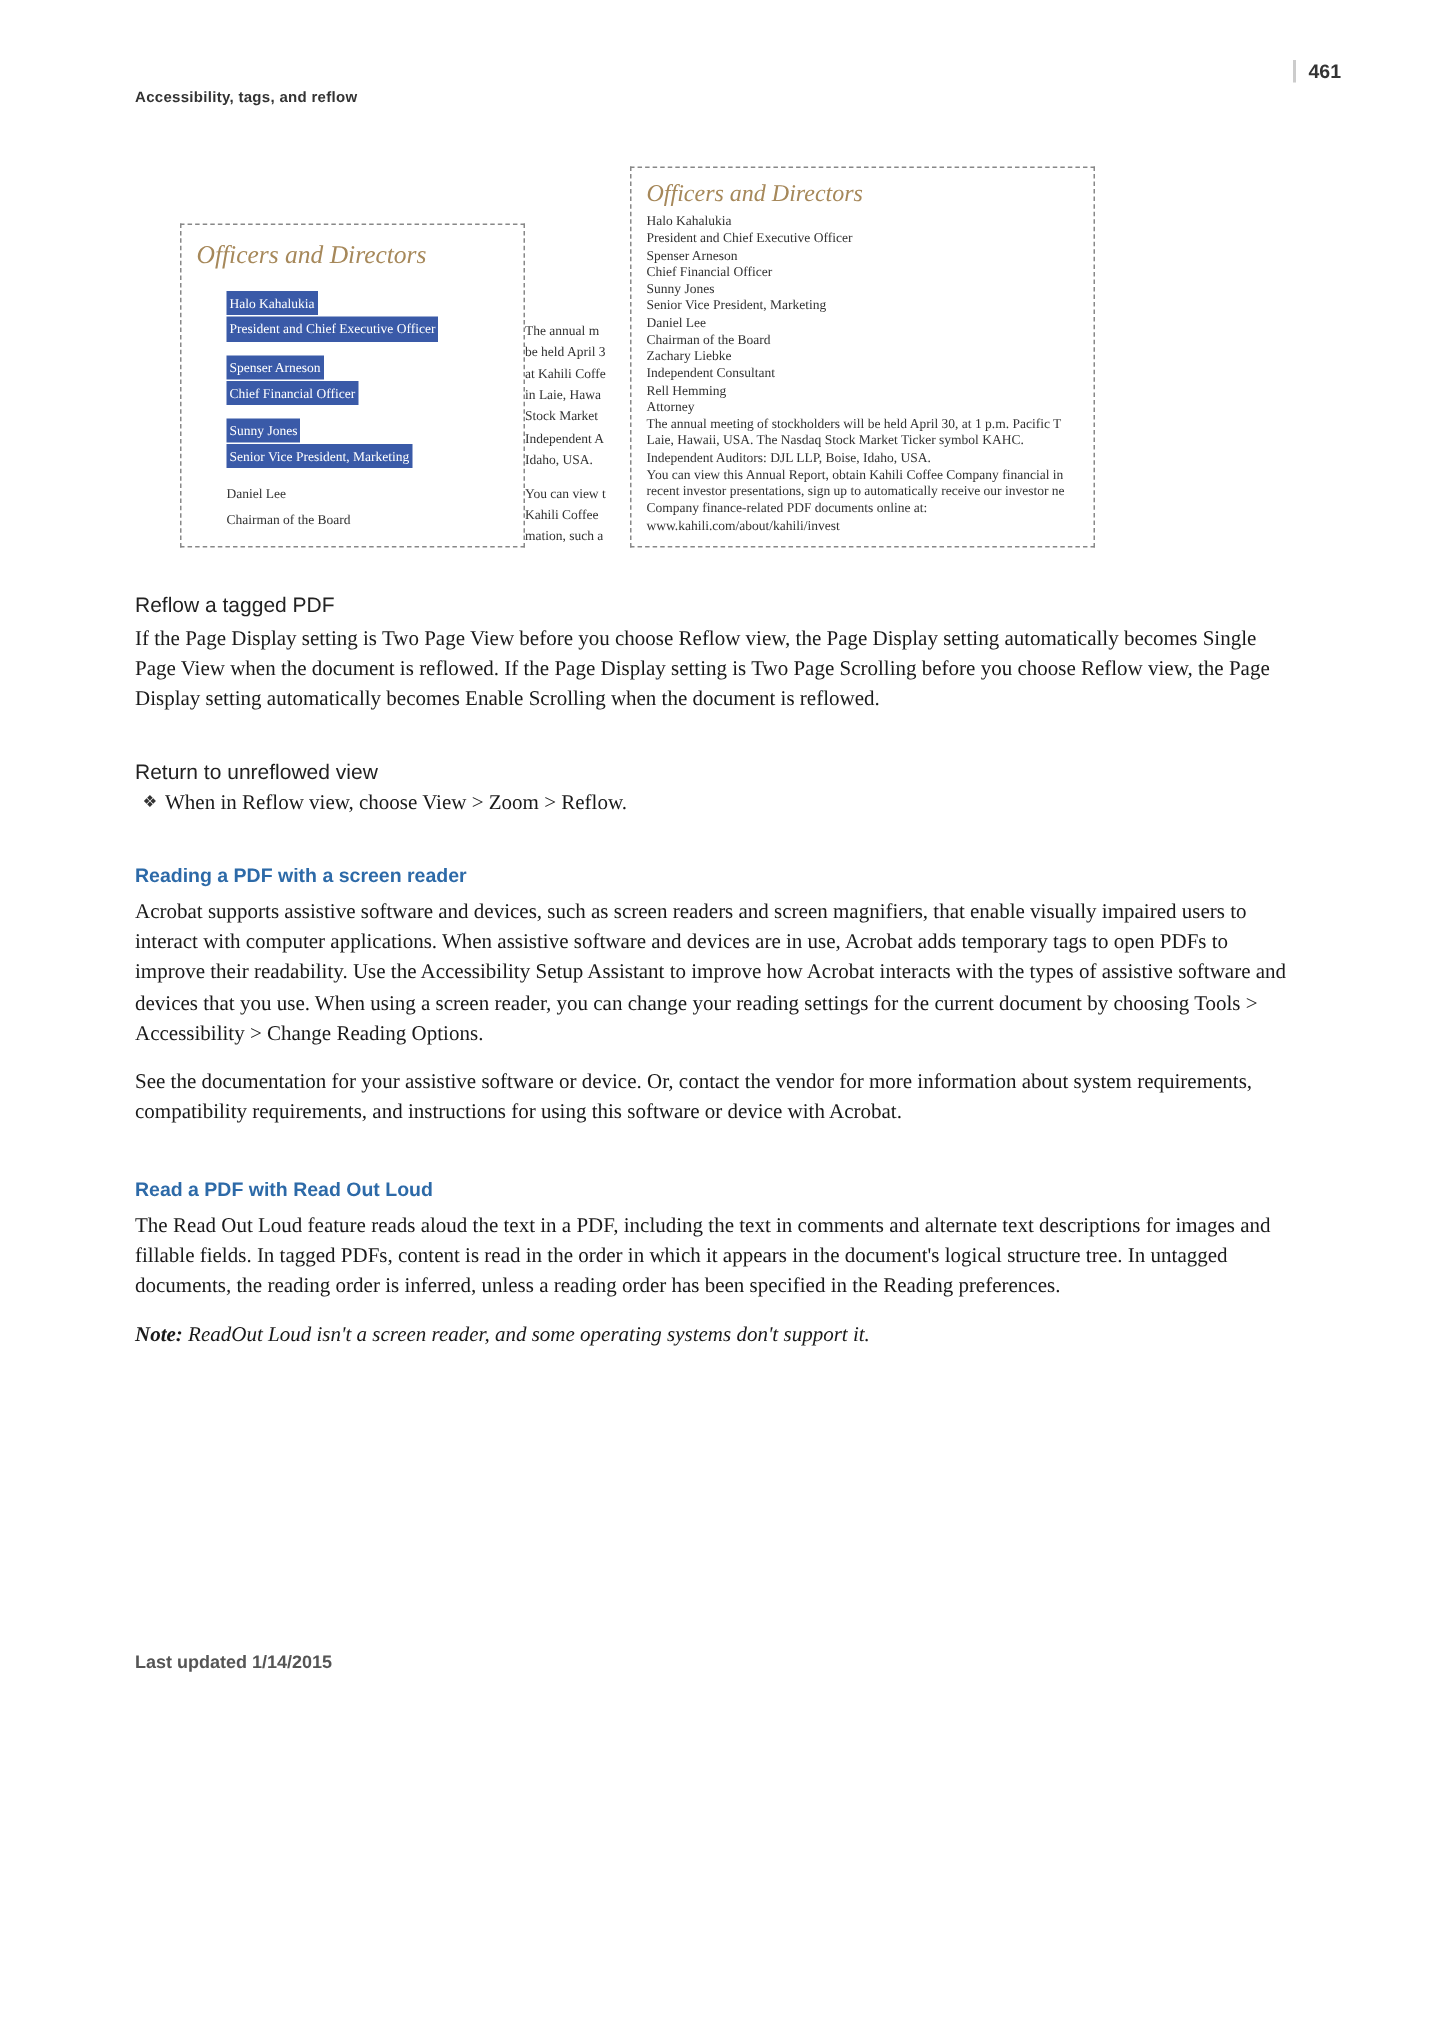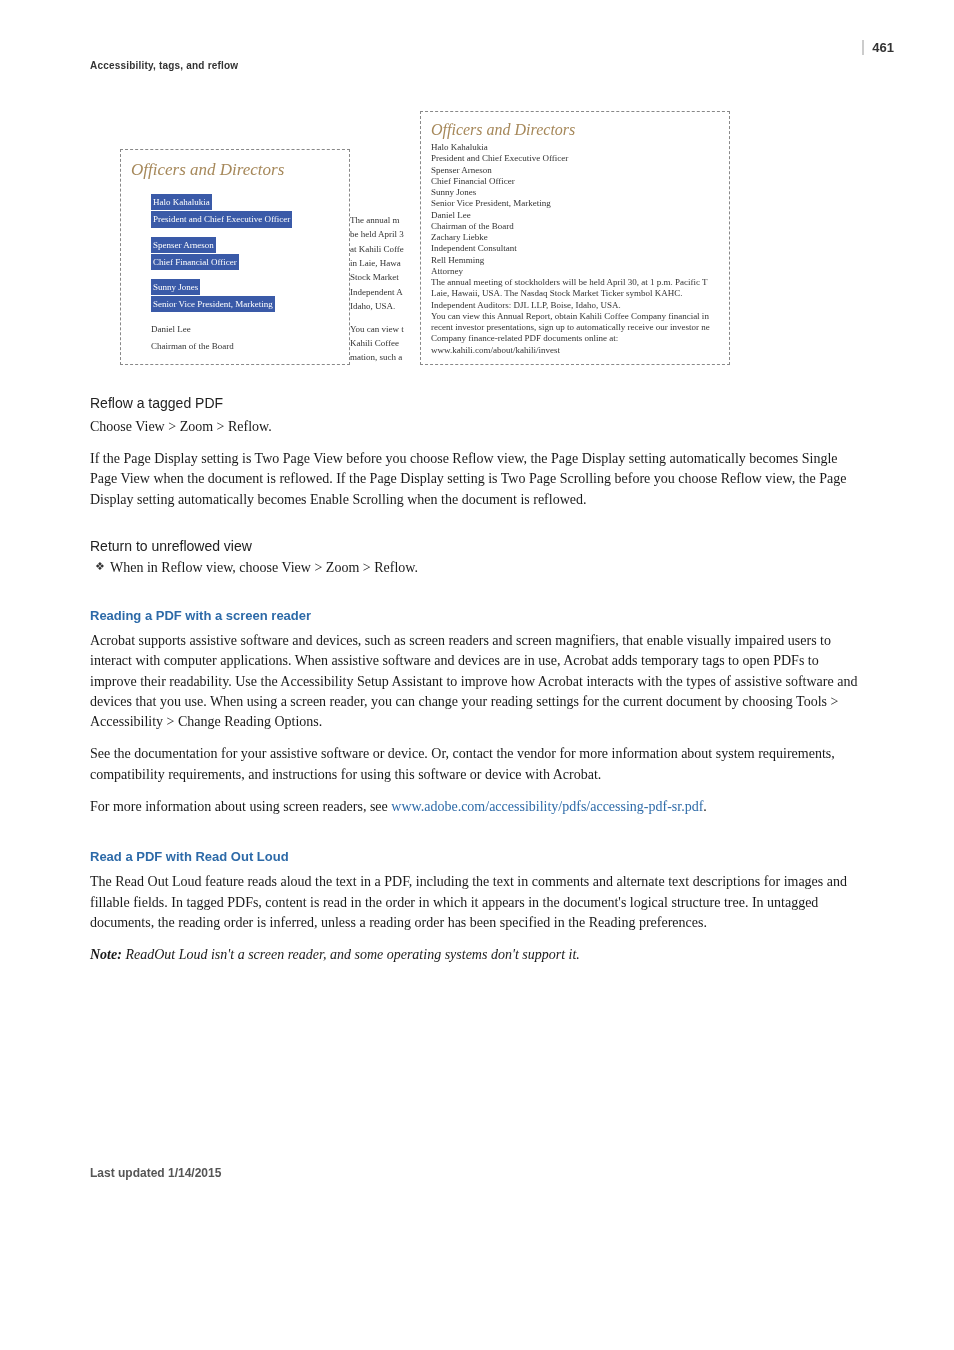--- a/index.html
+++ b/index.html
@@ -193,35 +193,31 @@
       <div>Laie, Hawaii, USA. The Nasdaq Stock Market Ticker symbol KAHC.</div>
       <div>Independent Auditors: DJL LLP, Boise, Idaho, USA.</div>
       <div>You can view this Annual Report, obtain Kahili Coffee Company financial in</div>
       <div>recent investor presentations, sign up to automatically receive our investor ne</div>
       <div>Company finance-related PDF documents online at:</div>
       <div>www.kahili.com/about/kahili/invest</div>
     </div>
   </div>
 
   <h3 class="section">Reflow a tagged PDF</h3>
-  <p class="body">Choose View &gt; Zoom &gt; Reflow.</p>
   <p class="body">If the Page Display setting is Two Page View before you choose Reflow view, the Page Display setting automatically becomes Single Page View when the document is reflowed. If the Page Display setting is Two Page Scrolling before you choose Reflow view, the Page Display setting automatically becomes Enable Scrolling when the document is reflowed.</p>
 
   <h3 class="section">Return to unreflowed view</h3>
   <div class="bullet-row">
     <span class="bullet-glyph">❖</span>
     <span>When in Reflow view, choose View &gt; Zoom &gt; Reflow.</span>
   </div>
 
   <h2 class="section">Reading a PDF with a screen reader</h2>
   <p class="body">Acrobat supports assistive software and devices, such as screen readers and screen magnifiers, that enable visually impaired users to interact with computer applications. When assistive software and devices are in use, Acrobat adds temporary tags to open PDFs to improve their readability. Use the Accessibility Setup Assistant to improve how Acrobat interacts with the types of assistive software and devices that you use. When using a screen reader, you can change your reading settings for the current document by choosing Tools &gt; Accessibility &gt; Change Reading Options.</p>
   <p class="body">See the documentation for your assistive software or device. Or, contact the vendor for more information about system requirements, compatibility requirements, and instructions for using this software or device with Acrobat.</p>
-  <p class="body">
-    <span>For more information about using screen readers, see </span><a class="link">www.adobe.com/accessibility/pdfs/accessing-pdf-sr.pdf</a><span>.</span>
-  </p>
 
   <h2 class="section">Read a PDF with Read Out Loud</h2>
   <p class="body">The Read Out Loud feature reads aloud the text in a PDF, including the text in comments and alternate text descriptions for images and fillable fields. In tagged PDFs, content is read in the order in which it appears in the document's logical structure tree. In untagged documents, the reading order is inferred, unless a reading order has been specified in the Reading preferences.</p>
   <p class="body">
     <span class="note-label">Note:</span><span class="note-text"> ReadOut Loud isn't a screen reader, and some operating systems don't support it.</span>
   </p>
 
   <div class="footer">Last updated 1/14/2015</div>
 </div>
 

